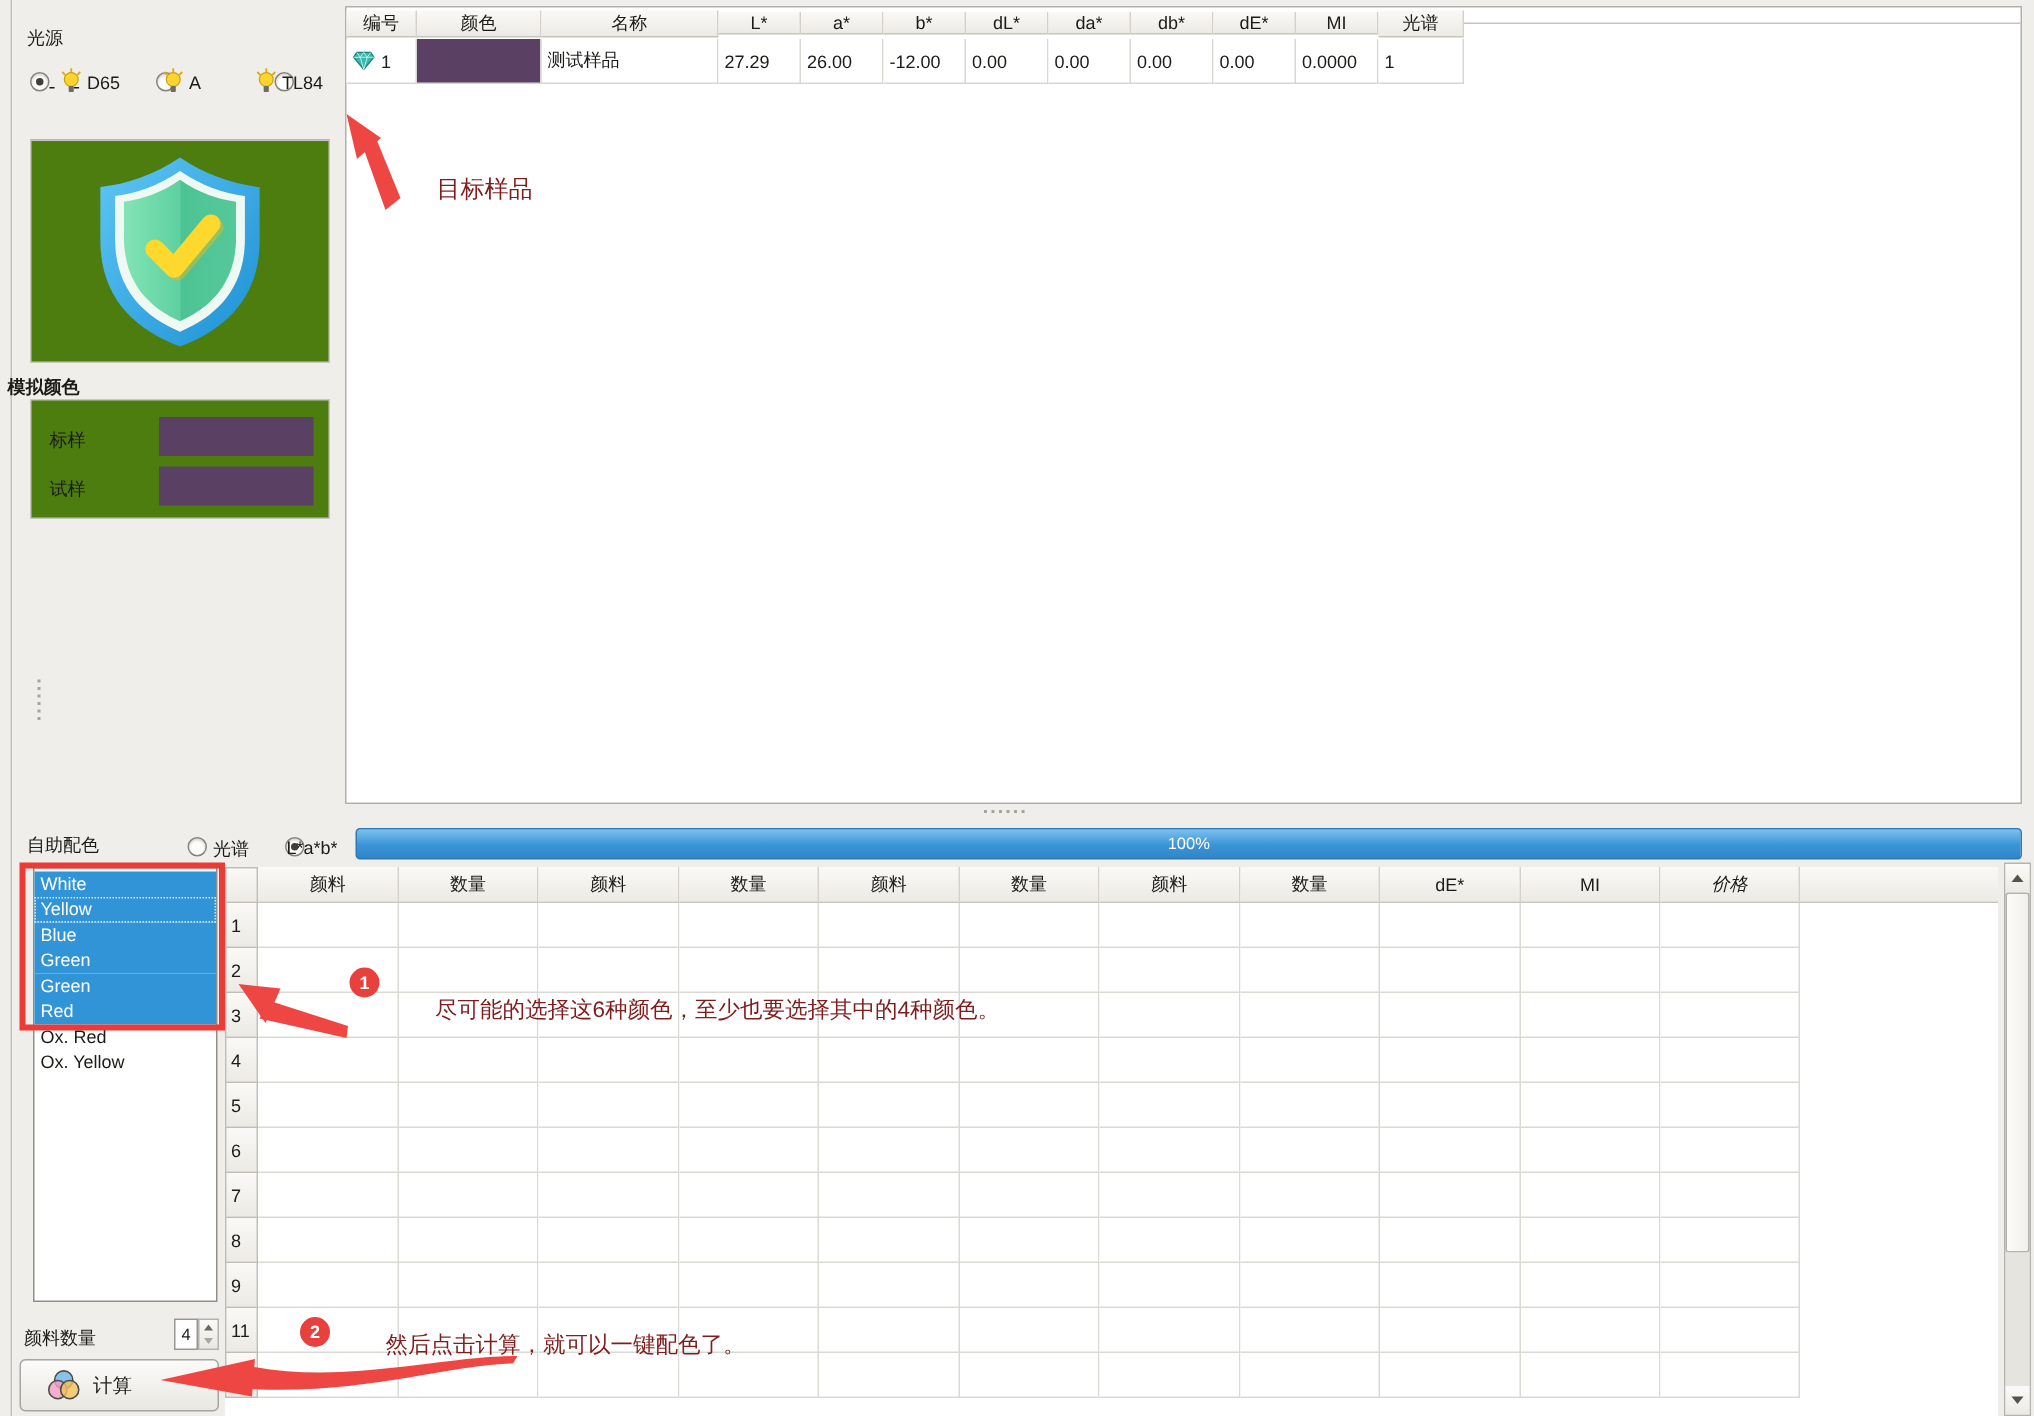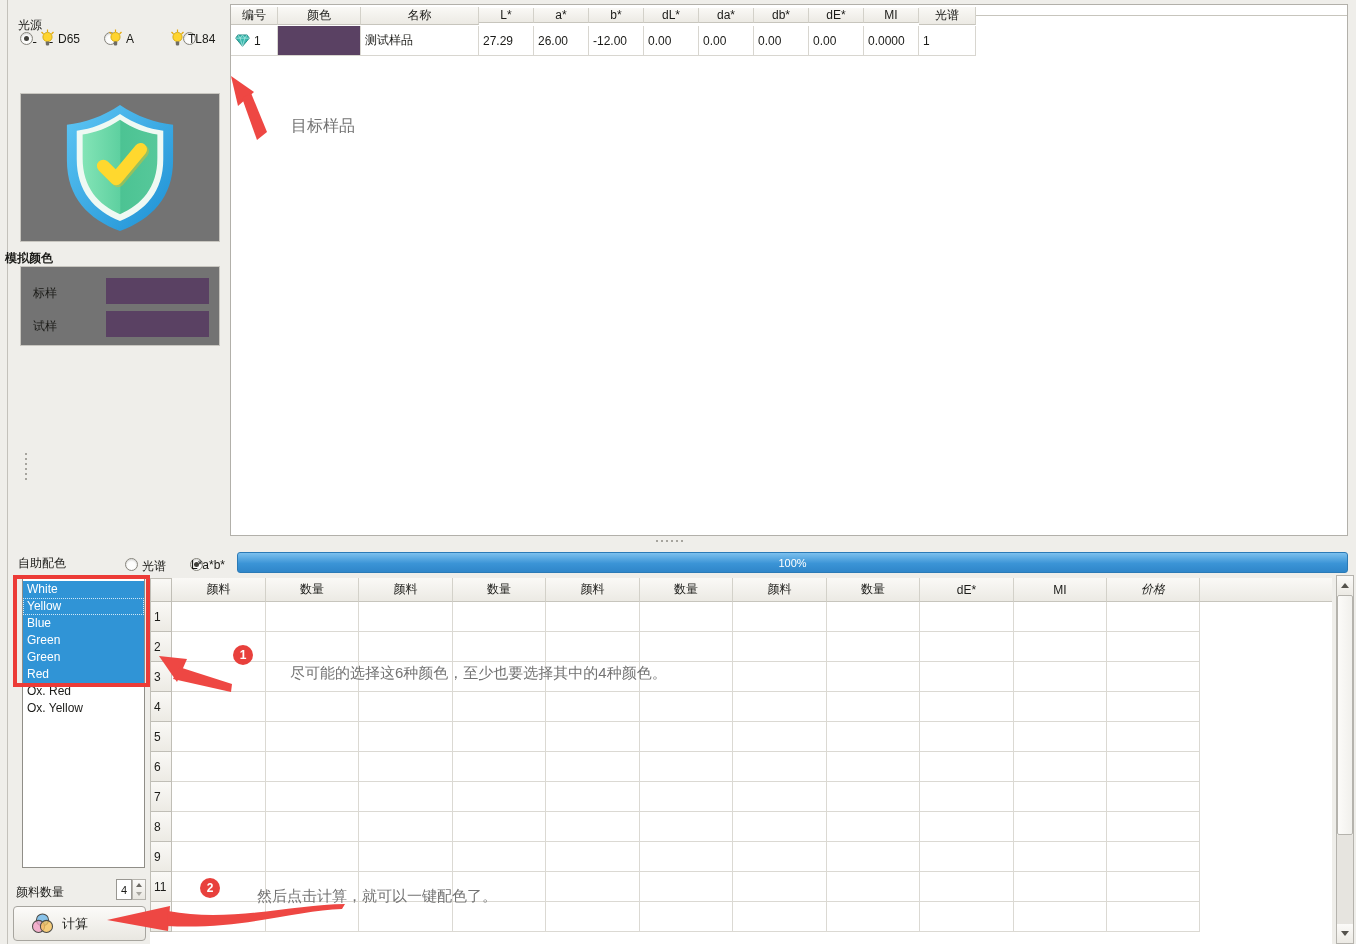--- a/index.html
+++ b/index.html
@@ -17,21 +17,21 @@
   .dots-h { position:absolute; left:656px; top:540px; display:flex; gap:3px; }
   .dot { width:2px; height:2px; background:#a6a49e; }
 
   
   .radio { position:relative; display:inline-block; width:13px; height:13px; border-radius:50%;
            background:#fdfdfc; border:1px solid #85837b; box-shadow:inset 0 1px 2px rgba(0,0,0,.18); vertical-align:middle; }
   .radio.on::after { content:""; position:absolute; left:3px; top:3px; width:5px; height:5px; border-radius:50%; background:#403f3a; }
 
   
   .label-sm { position:absolute; white-space:nowrap; }
-  .box { position:absolute; border:1px solid #c8c6c0; background:#737373;padding-left:26px; }
+  .box { position:absolute; border:1px solid #c8c6c0; background:#4d7c0f;padding-left:26px; }
   .swatch { position:absolute; left:85px; width:103px; height:26px; background:#5a4163; }
 
   
   .qc { position:absolute; left:230px; top:4px; width:1118px; height:532px; background:#fff; border:1px solid #b2b0aa; }
   .qc-title { height:20px; background:#f0efeb; display:flex; align-items:center; justify-content:center; }
   .hrow { display:flex; height:21px;align-items:center; }
   .hcell { background:linear-gradient(#faf9f6,#eceae4); border-right:1px solid #d3d1c9; border-bottom:1px solid #c7c5bd;
            display:flex; align-items:center; justify-content:center; flex:0 0 auto; }
   .hfill { flex:1 1 auto; background:linear-gradient(#faf9f6,#eceae4); border-bottom:1px solid #c7c5bd; }
   .drow { display:flex; height:30px; }
@@ -76,21 +76,21 @@
   .spin-val { position:absolute; left:116px; top:879px; width:16px; height:21px; border:1px solid #999792; background:#fff;
               display:flex; align-items:center; justify-content:center; font-size:11px; }
   .spin-btns { position:absolute; left:132px; top:879px; width:14px; height:21px; border:1px solid #b5b3ad; background:linear-gradient(#fbfaf8,#e9e7e1); }
   .spin-up, .spin-dn { height:50%; display:flex; align-items:center; justify-content:center; }
   .tri-up-sm { width:0; height:0; border-left:3px solid transparent; border-right:3px solid transparent; border-bottom:4px solid #6b6963; }
   .tri-dn-sm { width:0; height:0; border-left:3px solid transparent; border-right:3px solid transparent; border-top:4px solid #a8a6a0; }
   .calc-btn { position:absolute; left:13px; top:906px; width:133px; height:35px; border:1px solid #a7a59f; border-radius:4px;
               background:linear-gradient(#fcfbf9,#e9e7e1); display:flex; align-items:center; gap:7px; padding-left:16px; font-size:13px; }
 
   
-  .ann { color:#737373; position:absolute; white-space:nowrap; }
+  .ann { color:#7f1d1d; position:absolute; white-space:nowrap; }
   .ann-rect { position:absolute; left:13px; top:575px; width:137px; height:112px; border:4px solid #ec3b37; z-index:40; }
   .badge { position:absolute; width:20px; height:20px; border-radius:50%; background:#e8403c; color:#fff; font-size:12px; font-weight:bold;
            display:flex; align-items:center; justify-content:center; z-index:45; }
   #arrows { position:absolute; left:0; top:0; width:1356px; height:944px; z-index:50; pointer-events:none; }
 </style>
 </head>
 <body>
 
 
 
@@ -109,21 +109,21 @@
     <span class="dot"></span>
     <span class="dot"></span>
     <span class="dot"></span>
     <span class="dot"></span>
     <span class="dot"></span>
 </div>
 
 
 <div class="label-sm" style="left:18px;top:17px;">光源</div>
 
-<div class="abs" style="left:20px;top:30px;width:210px;height:18px;text-decoration:underline;">
+<div class="abs" style="left:20px;top:46px;width:210px;height:18px;text-decoration:underline;">
   <span class="radio on abs" style="left:0;top:1px;"></span>
   <svg class="abs" style="left:20px;top:-1px;" width="15" height="18" viewBox="0 0 15 18">
     <g stroke="#e5a80a" stroke-width="1.2">
         <line x1="7.5" y1="0.5" x2="7.5" y2="3"></line>
         <line x1="1.5" y1="3" x2="3.5" y2="5"></line>
         <line x1="13.5" y1="3" x2="11.5" y2="5"></line>
       </g>
     <circle cx="7.5" cy="8" r="4.6" fill="#ffd42e" stroke="#c9a10b" stroke-width="0.8"></circle>
     <rect x="5.8" y="12.4" width="3.4" height="4" rx="0.8" fill="#6e6c66"></rect>
   </svg>

